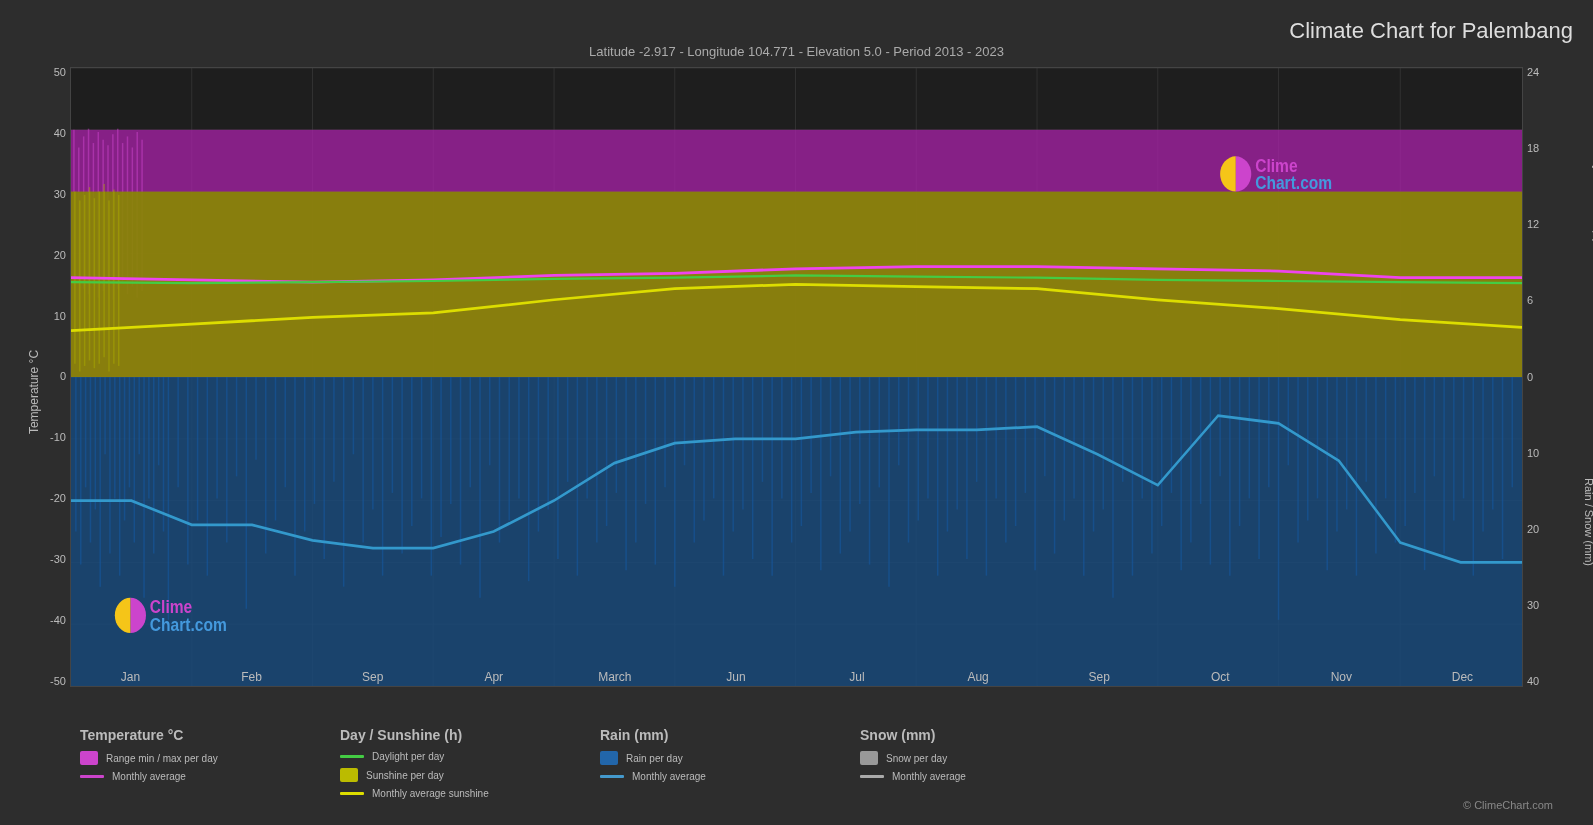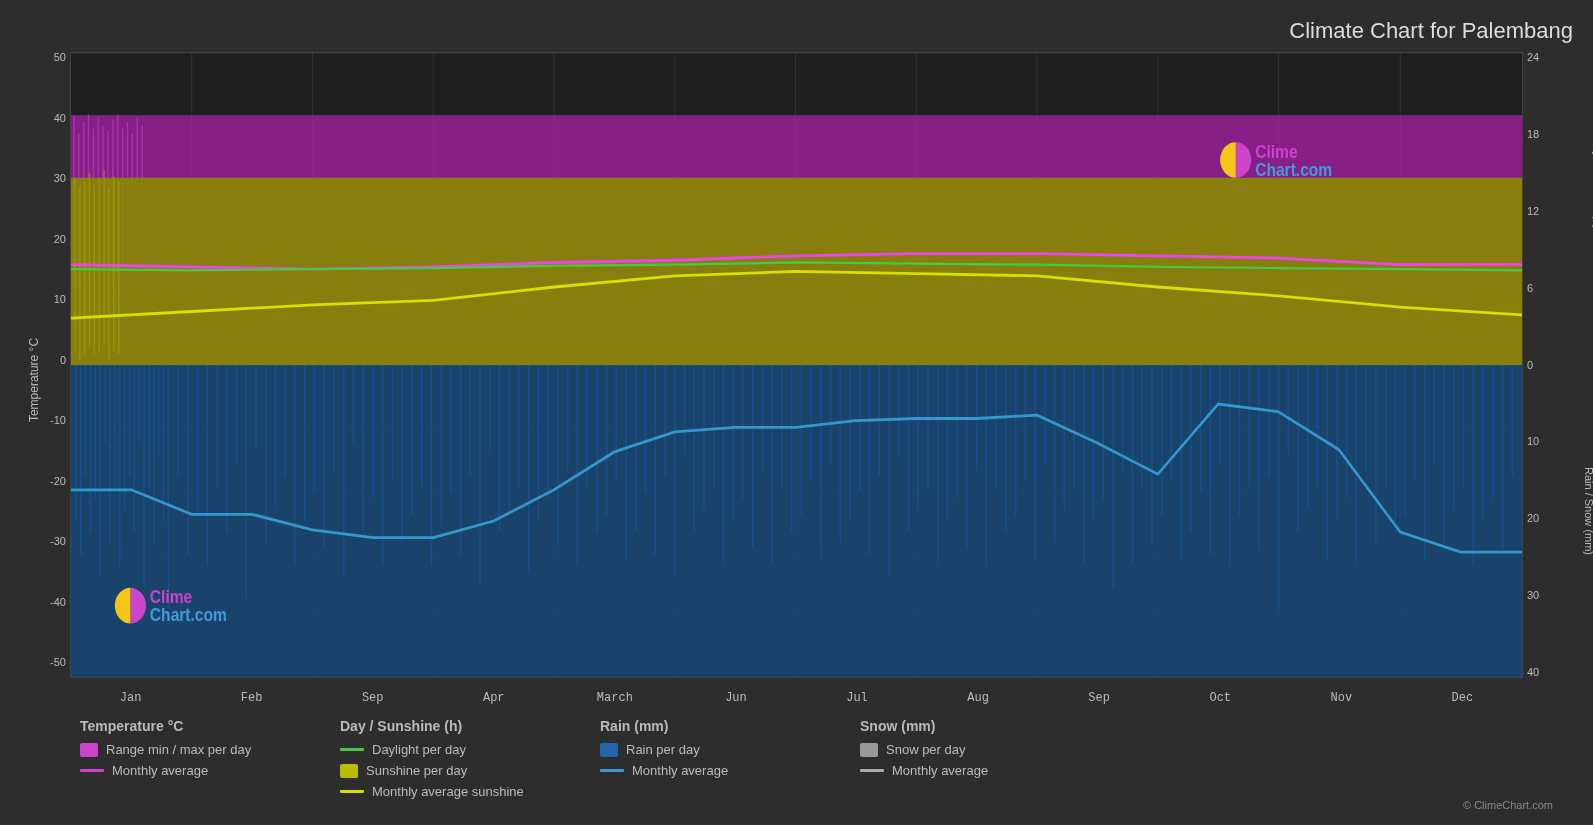--- a/index.html
+++ b/index.html
@@ -43,21 +43,21 @@
       top: 0; left: 50px; right: 50px; bottom: 30px;
       background: #1e1e1e;
       border: 1px solid #444;
       overflow: hidden;
     }
     
     .y-ticks-left {
       position: absolute;
       left: 0;
       top: 0;
-      bottom: 40px;
+      bottom: 30px;
       width: 50px;
       display: flex;
       flex-direction: column;
       justify-content: space-between;
       align-items: flex-end;
       padding-right: 4px;
     }
     .y-tick {
       font-size: 11px;
       color: #bbb;
@@ -73,27 +73,26 @@
       display: flex;
       flex-direction: column;
       justify-content: space-between;
       align-items: flex-start;
       padding-left: 4px;
       gap: 48px;
     }
     
     .x-months {
       position: absolute;
-      bottom: 3px;
+      bottom: 17px;
       left: 50px;
       right: 50px;
       height: 30px;
       display: flex;
-      align-items: flex-end;
-      font-family: Liberation Mono, monospace;
+      align-items: flex-start;
     }
     .x-month {
       flex: 1;
       text-align: center;
       font-size: 12px;
       color: #bbb;
     }
     
     .chart-svg {
       position: absolute;
@@ -119,21 +118,21 @@
     .legend-title {
       color: #bbb;
       font-size: 14px;
       font-weight: bold;
       margin-bottom: 2px;
     }
     .legend-item {
       display: flex;
       align-items: center;
       gap: 8px;
-      font-size: 13px;
+      font-size: 10px;
       color: #bbb;
     }
     .legend-swatch-rect {
       width: 18px;
       height: 14px;
       display: inline-block;
       border-radius: 2px;
     }
     .legend-swatch-line {
       width: 24px;
@@ -149,20 +148,21 @@
       padding-bottom: 4px;
     }
   </style>
 </head>
 <body>
 
 <div class="page-wrapper">
 
   <div class="header">
     <h1>Climate Chart for Palembang</h1>
+    <p>Latitude -2.917 - Longitude 104.771 - Elevation 5.0 - Period 2013 - 2023</p>
   </div>
 
   <div class="chart-area">
 
     <div class="y-ticks-left">
       <span class="y-tick">50</span>
       <span class="y-tick">40</span>
       <span class="y-tick">30</span>
       <span class="y-tick">20</span>
       <span class="y-tick">10</span>

